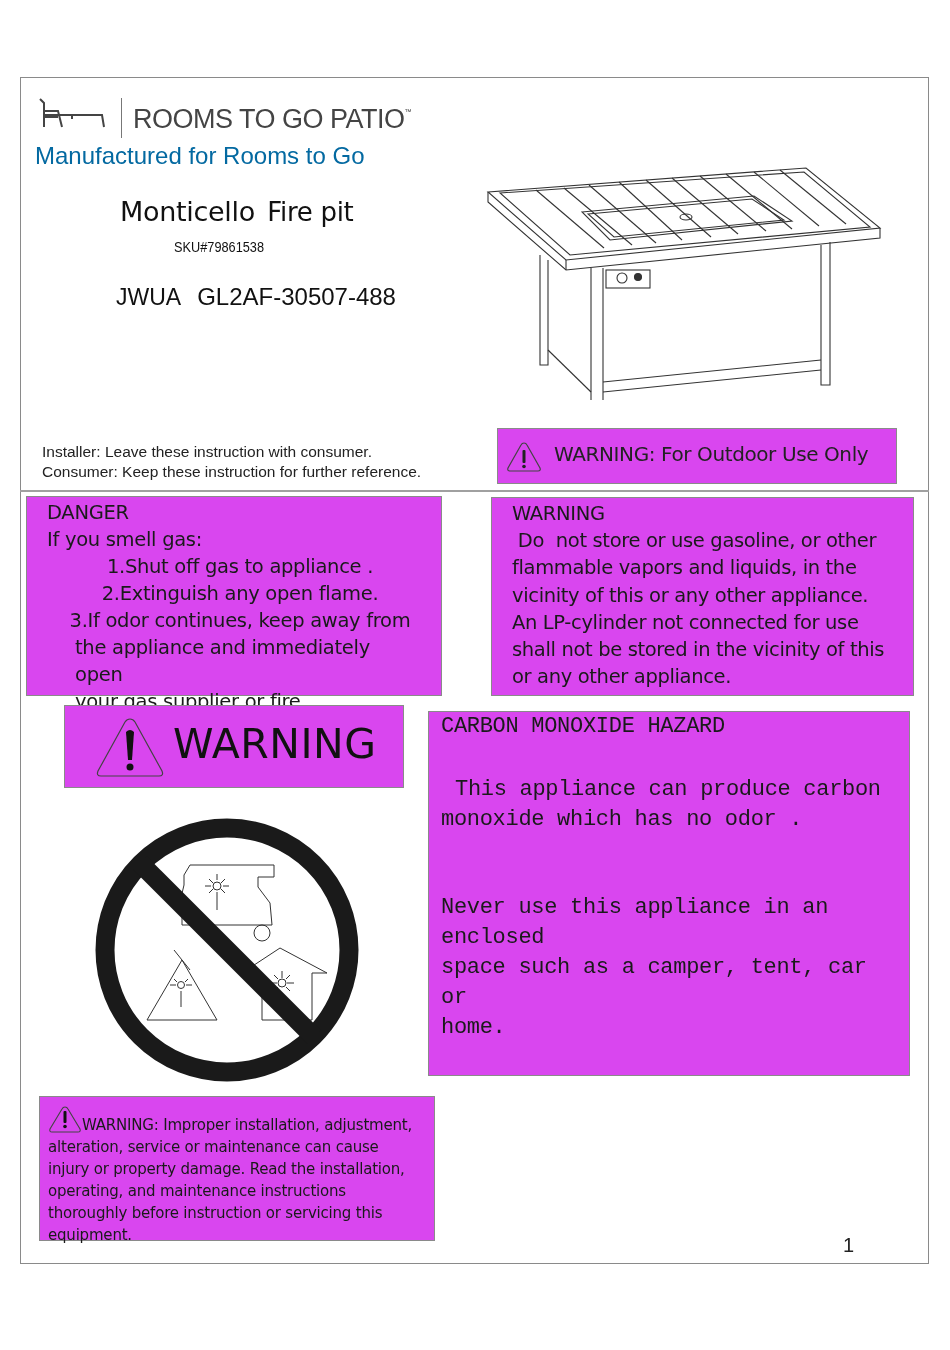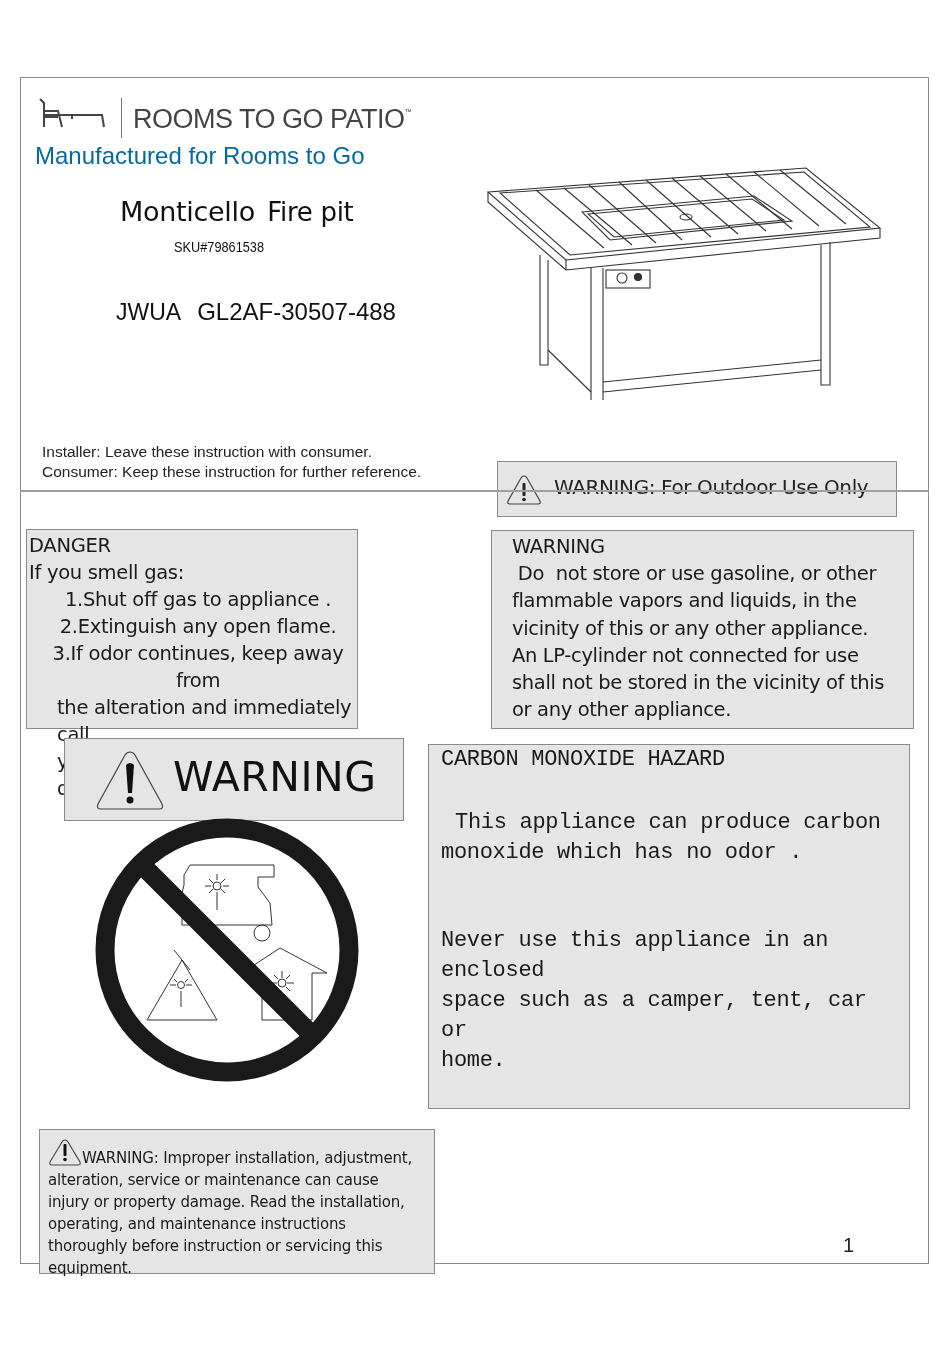--- a/index.html
+++ b/index.html
@@ -1,34 +1,34 @@
 <!DOCTYPE html>
 <html><head>
 <meta charset="utf-8">
 <style>
   html, body { margin:0; padding:0; background:#ffffff; }
   body { width:950px; height:1350px; position:relative; overflow:hidden; color:#1a1a1a;
          font-family:"DejaVu Sans", sans-serif; }
   .abs { position:absolute; }
   .frame { left:20px; top:77px; width:909px; height:1187px; border:1.5px solid #8a8a8a; box-sizing:border-box; }
-  .box { border:1.3px solid #8a8a8a; box-sizing:border-box; background:#e5e5e5;margin-top:33px; }
+  .box { border:1.3px solid #8a8a8a; box-sizing:border-box; background:#d946ef; }
   .logo-text { left:133px; top:104px; font-family:"Liberation Sans", sans-serif; font-size:27px; letter-spacing:-0.5px; color:#444; font-weight:normal; }
   .logo-tm { font-size:7px; vertical-align:top; position:relative; top:4px; }
   .logo-sep { left:121px; top:98px; width:1px; height:40px; background:#777; }
   .mfg { left:35px; top:142px; font-family:"Liberation Sans", sans-serif; font-size:24px; color:#0369a1; }
   .title { left:120px; top:196px; font-family:"DejaVu Sans", sans-serif; font-size:27px; color:#111; letter-spacing:-0.3px; }
   .title .fp { font-size:26px; margin-left:4px; }
   .sku { left:174px; top:238px; font-family:"Liberation Sans", sans-serif; font-size:15px; transform:scaleX(0.85); transform-origin:left; color:#111; }
-  .model { left:116px; top:298px; font-family:"Liberation Sans", sans-serif; font-size:23px; color:#111; }
+  .model { left:116px; top:283px; font-family:"Liberation Sans", sans-serif; font-size:23px; color:#111; }
   .model .code { margin-left:16px; font-size:24px; }
   .inst { left:42px; top:442px; font-family:"Liberation Sans", sans-serif; font-size:15.5px; line-height:20px; color:#222; }
   .outdoor { left:497px; top:428px; width:400px; height:56px; }
   .outdoor-text { left:56px; top:13px; font-size:20px; font-family:"DejaVu Sans", sans-serif; letter-spacing:-0.4px; color:#222; }
   .divider { left:20px; top:490px; width:909px; height:2px; background:#a0a0a0; }
-  .danger { left:26px; top:496px; width:332px; height:200px; padding:2px 2px; font-size:19.5px; line-height:27px; letter-spacing:-0.3px; }
+  .danger { left:26px; top:496px; width:416px; height:200px; padding:2px 20px; font-size:19.5px; line-height:27px; letter-spacing:-0.3px; }
   .danger .ind1 { padding-left:12px;text-align:center; }
   .danger .ind2 { padding-left:28px; }
   .warn2 { left:491px; top:497px; width:423px; height:199px; padding:2px 20px; font-size:19.5px; line-height:27.2px; letter-spacing:-0.35px; }
   .bigwarn { left:64px; top:705px; width:340px; height:83px; }
   .bigwarn-text { left:108px; top:14px; font-size:41px; letter-spacing:0.5px; color:#111; }
   .co { left:428px; top:711px; width:482px; height:365px; padding:0 12px; font-size:22px; line-height:30px; letter-spacing:-0.3px;font-family:Liberation Mono, monospace; }
   .co p { margin:0; }
   .smallwarn { left:39px; top:1096px; width:396px; height:145px; padding:8px 8px; font-size:15px; line-height:22px; letter-spacing:-0.2px; }
   .pageno { left:843px; top:1234px; font-family:"Liberation Sans", sans-serif; font-size:20px; color:#222; }
 </style>
@@ -107,21 +107,21 @@
 </div>
 
 <div class="abs divider"></div>
 
 <div class="abs box danger">
   <div>DANGER</div>
   <div>If you smell gas:</div>
   <div class="ind1">1.Shut off gas to appliance .</div>
   <div class="ind1">2.Extinguish any open flame.</div>
   <div class="ind1">3.If odor continues, keep away from</div>
-  <div class="ind2">the  alteration and immediately call</div>
+  <div class="ind2">the  appliance and immediately open</div>
   <div class="ind2">your gas supplier or fire department.</div>
 </div>
 
 <div class="abs box warn2">
   <div>WARNING</div>
   <div style="white-space:pre"> Do  not store or use gasoline, or other</div>
   <div>flammable vapors and liquids, in the</div>
   <div>vicinity of this or any other appliance.</div>
   <div>An LP-cylinder not connected for use</div>
   <div>shall not be stored in the vicinity of this</div>

